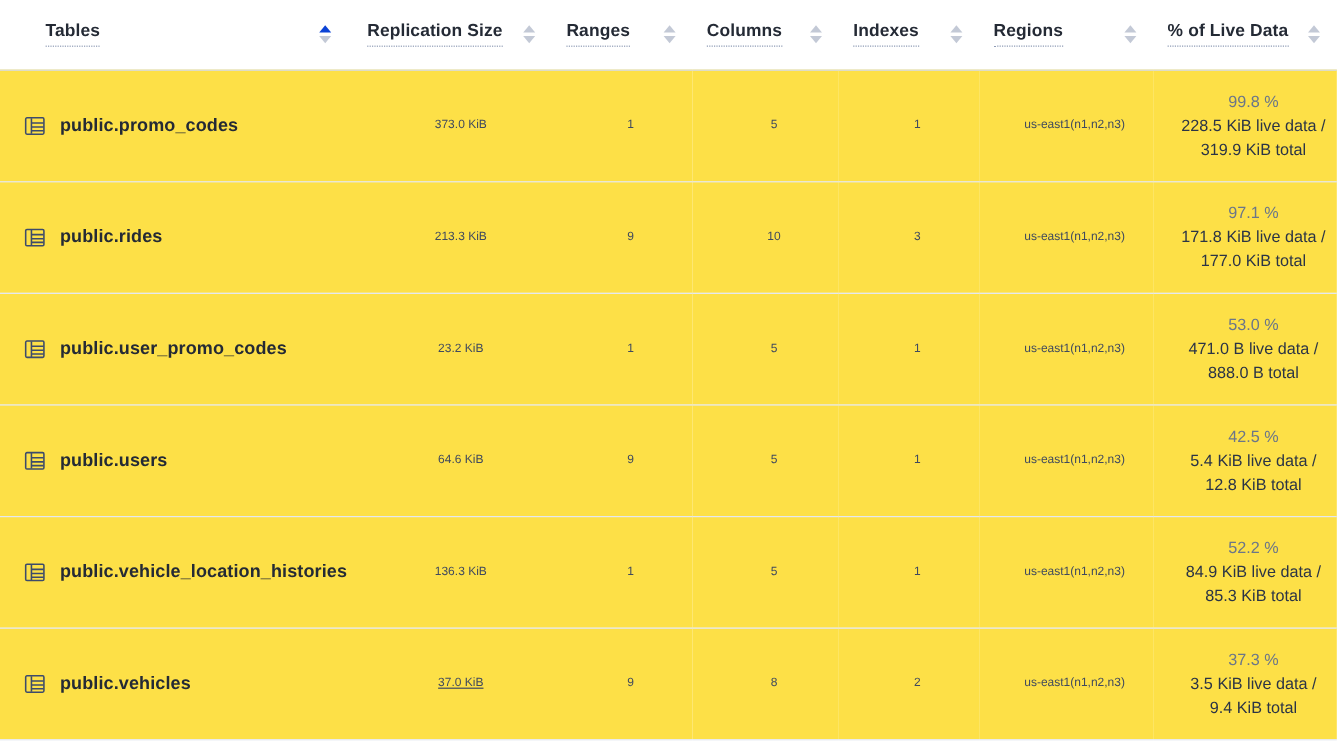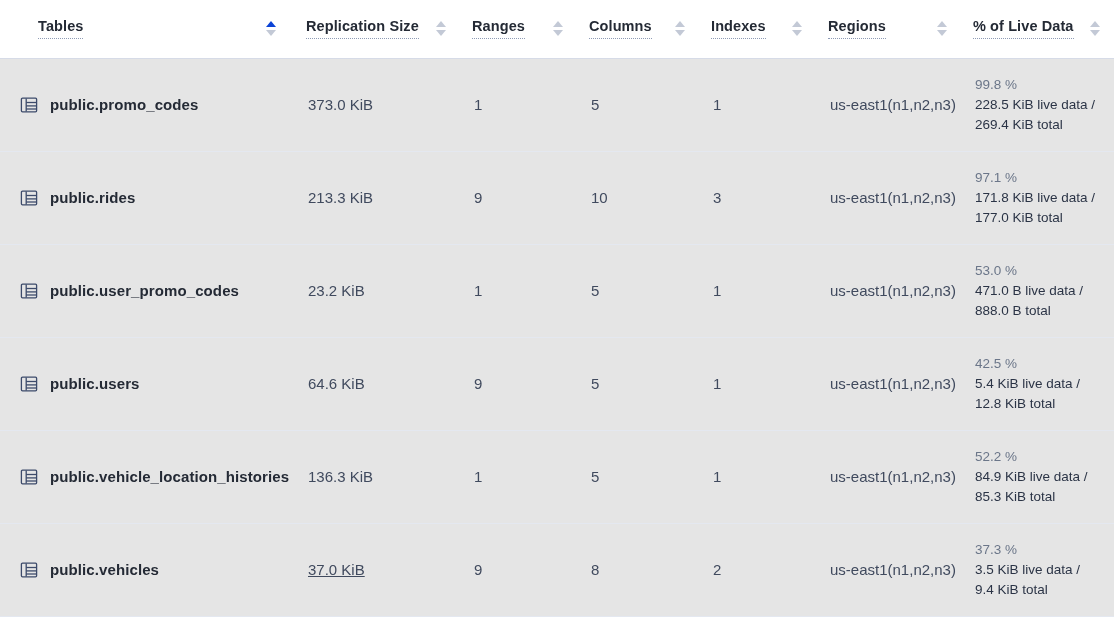--- a/index.html
+++ b/index.html
@@ -82,21 +82,22 @@
   }
 
   
   tbody tr.data-row {
     height: 93px;
   }
   tbody tr.data-row td {
     border-bottom: 1px solid #e4e8f0;
     padding: 0 0 0 0;
     vertical-align: middle;
-    background: #e5e5e5;
+    background: #fde047;
+    text-align: center;
   }
   tbody tr.data-row:last-child td {
     border-bottom: 1px solid #e4e8f0;
   }
 
   .name-cell {
     display: flex;
     align-items: center;
     gap: 12px;
     padding-left: 20px;
@@ -110,21 +111,21 @@
   }
   .tbl-name {
     font-size: 15px;
     font-weight: 700;
     color: #242a35;
     white-space: nowrap;
     letter-spacing: .1px;
   }
 
   td.num-cell, td.text-cell {
-    font-size: 15px;
+    font-size: 10px;
     color: #404a5e;
     font-weight: 400;
   }
   .cell-pad-l {
     padding-left: 2px;
   }
 
   .live-cell {
     font-size: 13.5px;
     line-height: 20px;
@@ -257,21 +258,21 @@
     <td class="num-cell">
       <span class="cell-pad-l" style="padding-left:14px;">1</span>
     </td>
     <td class="text-cell">
       <span class="cell-pad-l" style="padding-left:14px;">us-east1(n1,n2,n3)</span>
     </td>
     <td>
       <div class="live-cell" style="padding-left:14px;">
         <span class="live-pct">99.8 %</span>
         <span class="live-detail">228.5 KiB live data /</span>
-        <span class="live-detail">269.4 KiB total</span>
+        <span class="live-detail">319.9 KiB total</span>
       </div>
     </td>
   </tr>
 
   <tr class="data-row">
     <td>
       <div class="name-cell">
         <span class="tbl-icon">
           <svg width="18" height="18" viewBox="0 0 18 18" fill="none" xmlns="http://www.w3.org/2000/svg">
             <rect x="1.4" y="2.2" width="15.2" height="13.6" rx="1.1" stroke="#3d4b6b" stroke-width="1.3"></rect>

